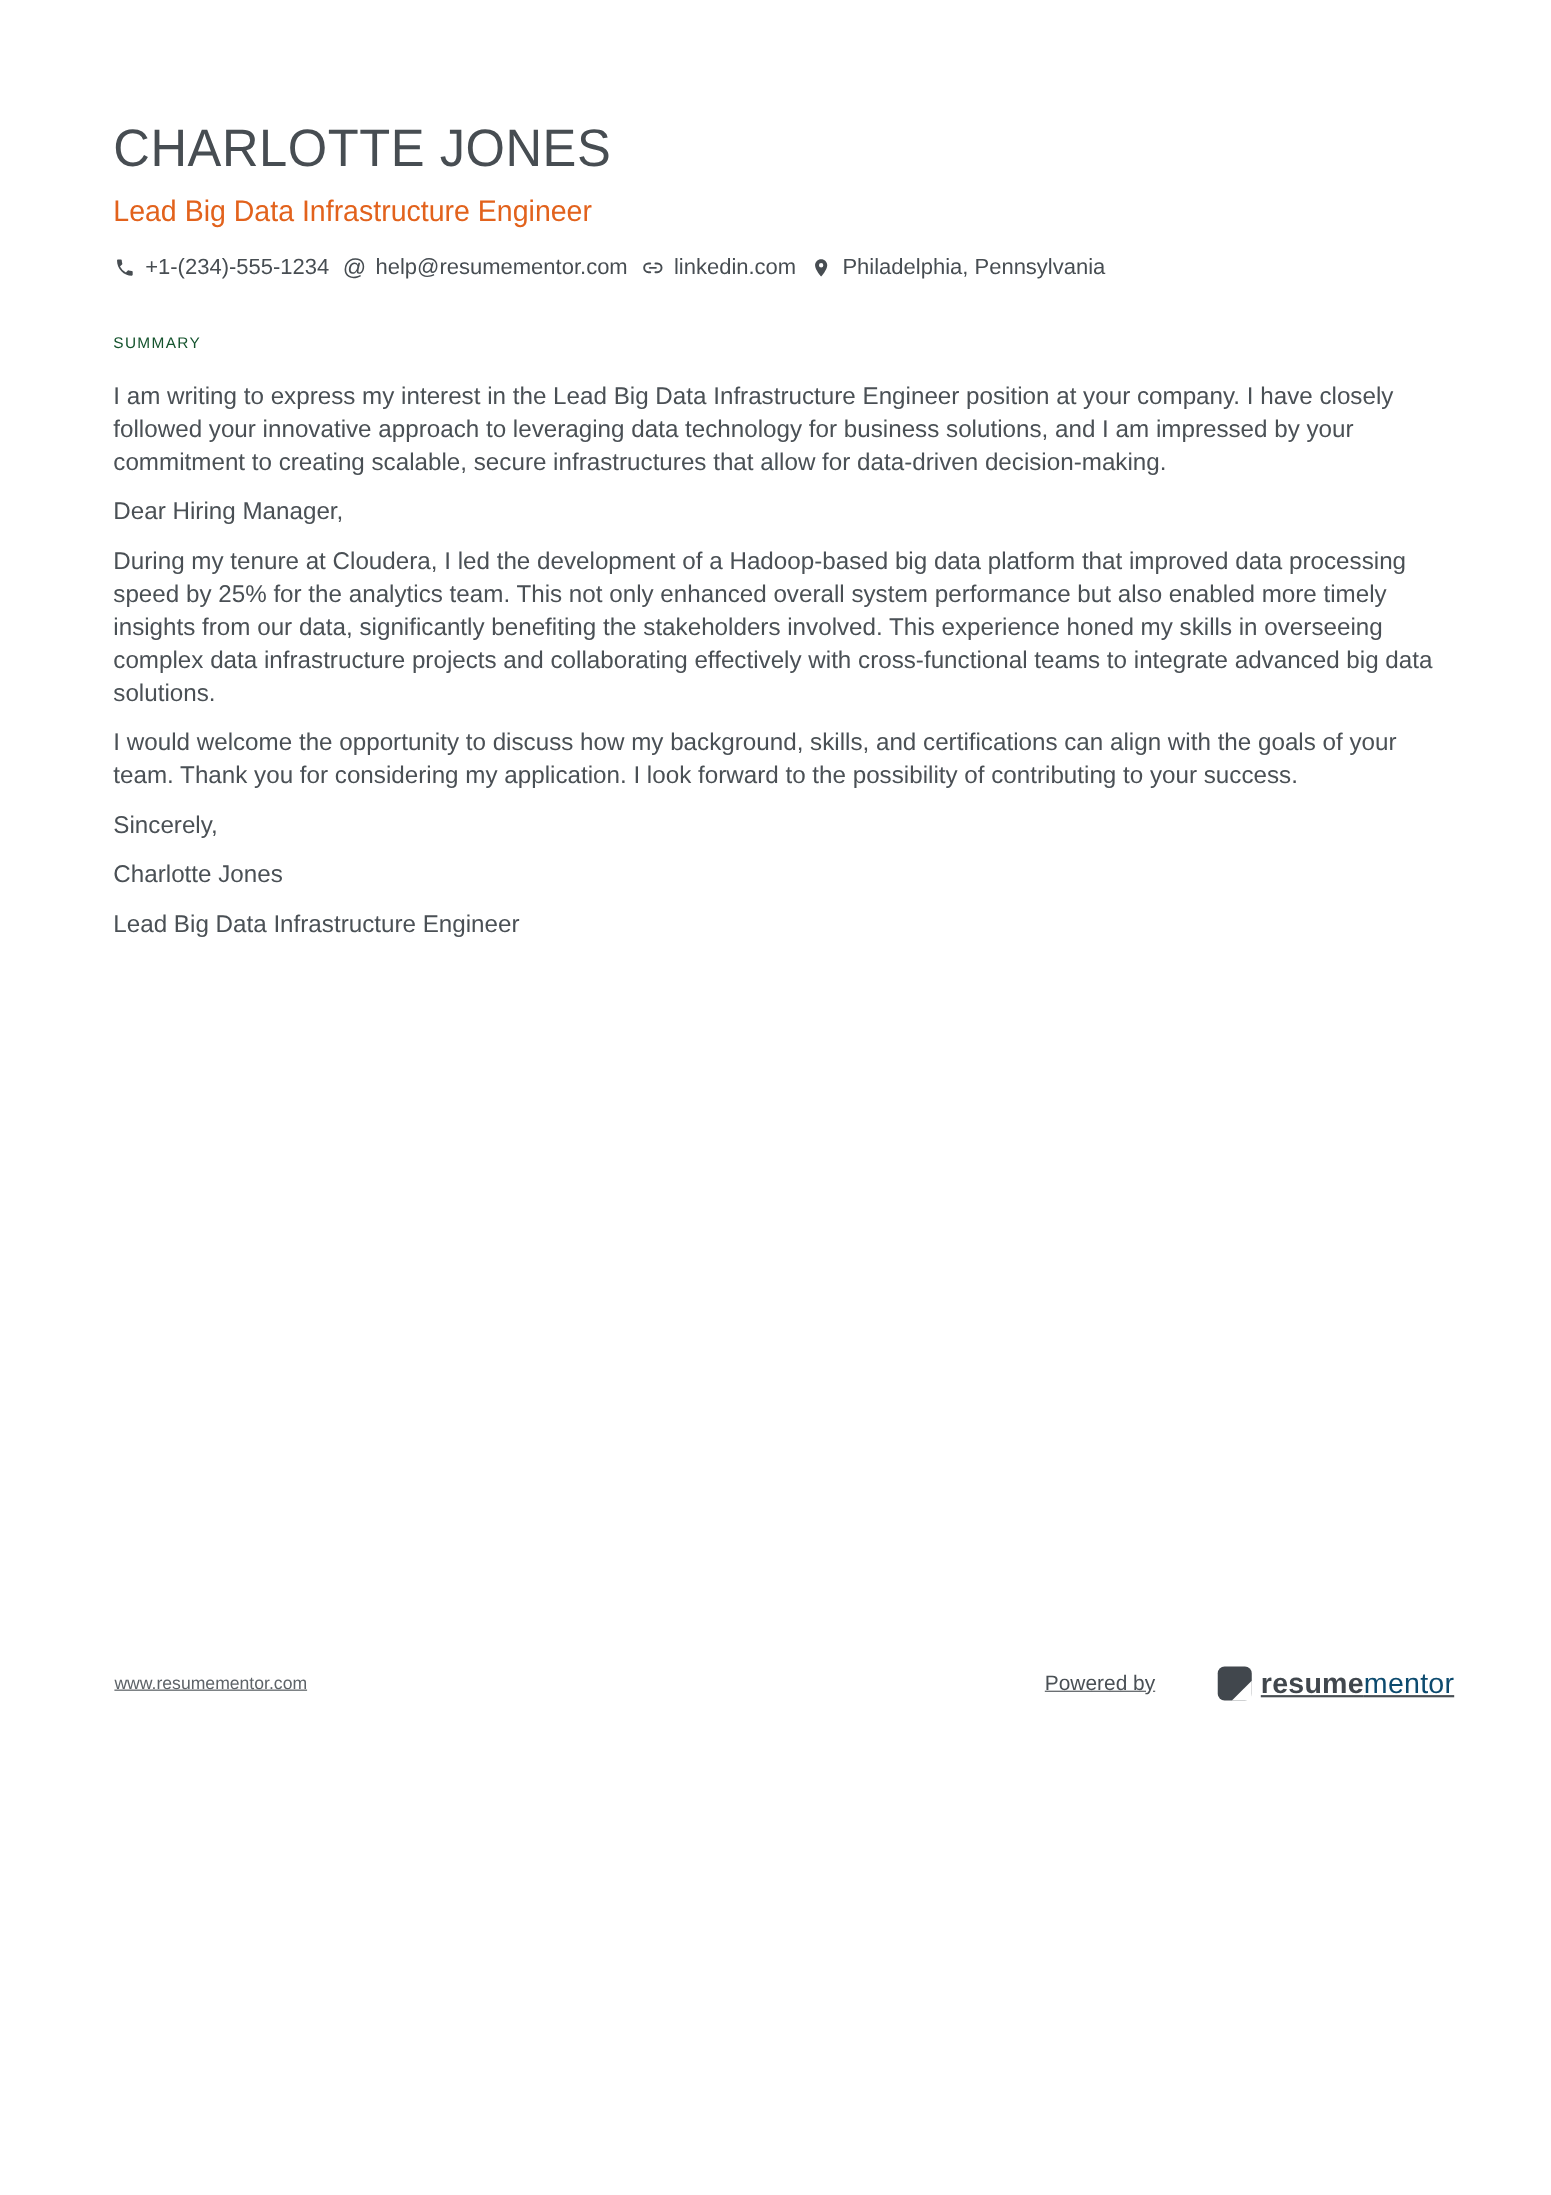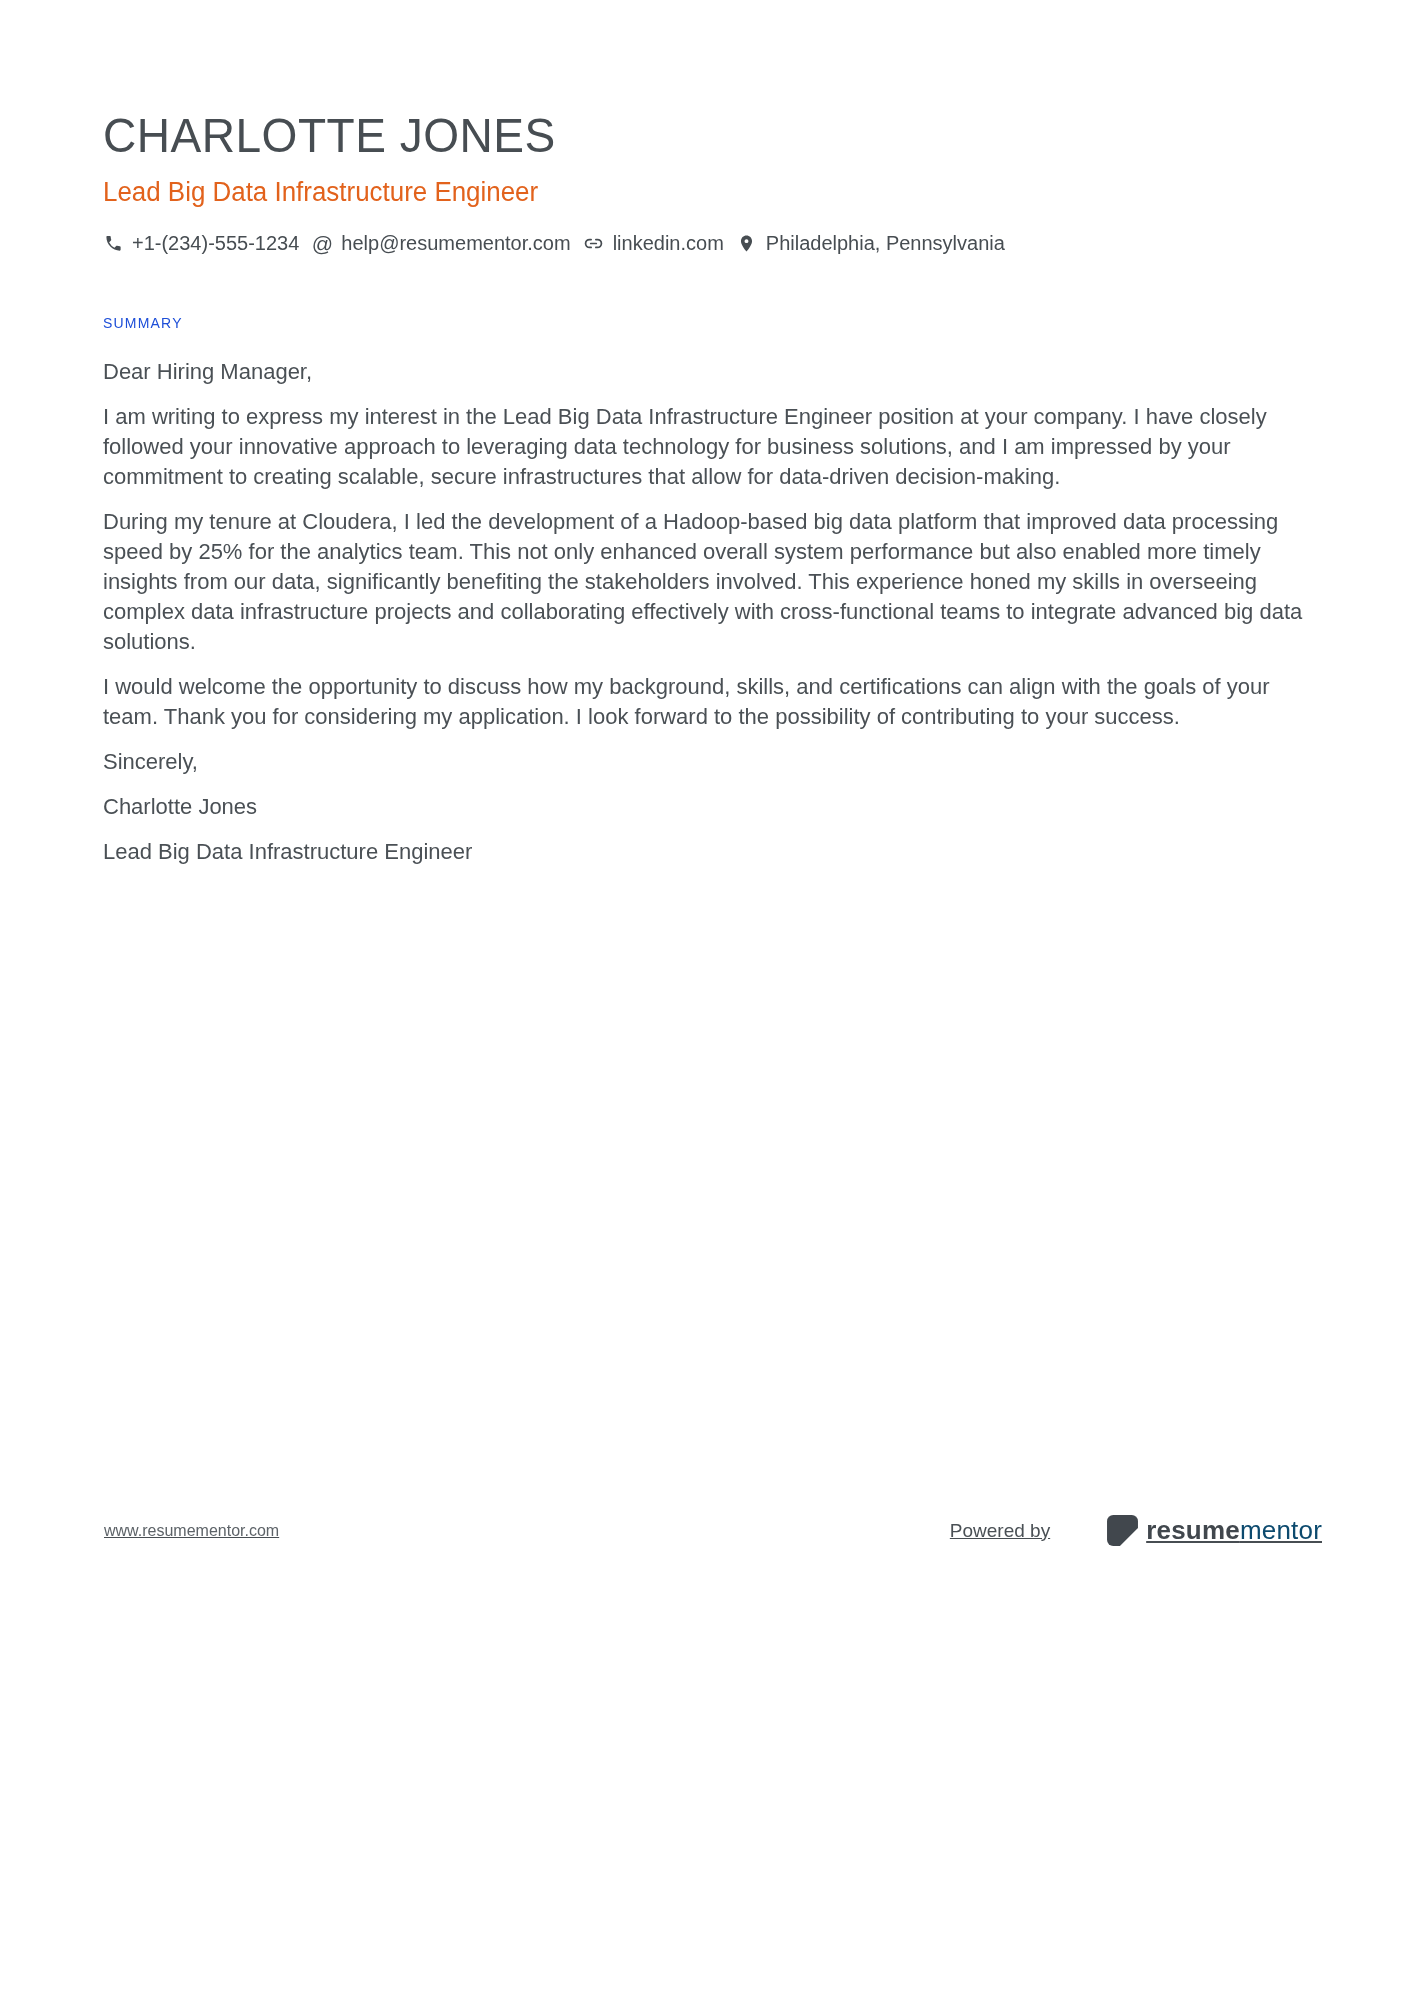--- a/index.html
+++ b/index.html
@@ -62,24 +62,24 @@
   }
   .contact-item svg { display: block; }
   .at-glyph {
     font-size: 21px;
     line-height: 20px;
     color: #474d52;
     font-weight: 400;
   }
   
   .section-label {
-    margin-top: 60px;
+    margin-top: 48px;
     font-size: 14px;
     letter-spacing: 1.2px;
-    color: #1d4ed8;
+    color: #14532d;
   }
   .letter-body { margin-top: 26px; max-width: 1212px; }
   .letter-body p {
     font-size: 22px;
     line-height: 30px;
     color: #4a5055;
     margin: 0 0 15px 0;
   }
   .letter-body p + p { margin-top: 15px; }
   
@@ -160,22 +160,22 @@
             <path d="M12 2C8.13 2 5 5.13 5 9c0 5.25 7 13 7 13s7-7.75 7-13c0-3.87-3.13-7-7-7zm0 9.5A2.5 2.5 0 1 1 12 6.5a2.5 2.5 0 0 1 0 5z"></path>
           </svg>
       </span>
       <span>Philadelphia, Pennsylvania</span>
     </span>
   </div>
 
   <div class="section-label">SUMMARY</div>
 
   <div class="letter-body">
+    <p>I am writing to express my interest in the Lead Big Data Infrastructure Engineer position at your company. I have closely followed your innovative approach to leveraging data technology for business solutions, and I am impressed by your commitment to creating scalable, secure infrastructures that allow for data-driven decision-making.</p>
     <p>Dear Hiring Manager,</p>
-    <p>I am writing to express my interest in the Lead Big Data Infrastructure Engineer position at your company. I have closely followed your innovative approach to leveraging data technology for business solutions, and I am impressed by your commitment to creating scalable, secure infrastructures that allow for data-driven decision-making.</p>
     <p>During my tenure at Cloudera, I led the development of a Hadoop-based big data platform that improved data processing speed by 25% for the analytics team. This not only enhanced overall system performance but also enabled more timely insights from our data, significantly benefiting the stakeholders involved. This experience honed my skills in overseeing complex data infrastructure projects and collaborating effectively with cross-functional teams to integrate advanced big data solutions.</p>
     <p>I would welcome the opportunity to discuss how my background, skills, and certifications can align with the goals of your team. Thank you for considering my application. I look forward to the possibility of contributing to your success.</p>
     <p>Sincerely,</p>
     <p>Charlotte Jones</p>
     <p>Lead Big Data Infrastructure Engineer</p>
   </div>
 
   <div class="footer">
     <span class="footer-site">www.resumementor.com</span>
     <div class="powered">

